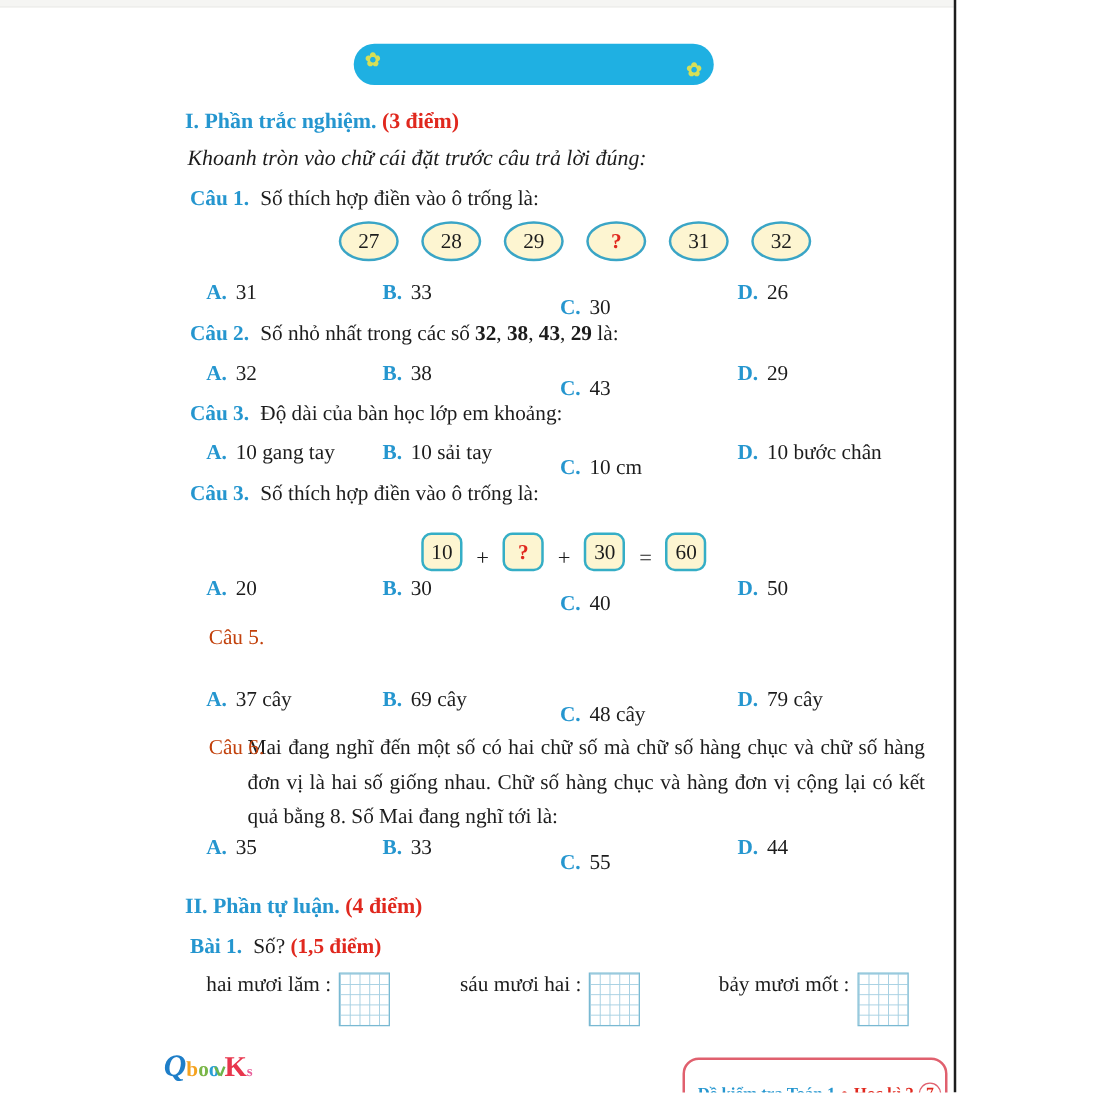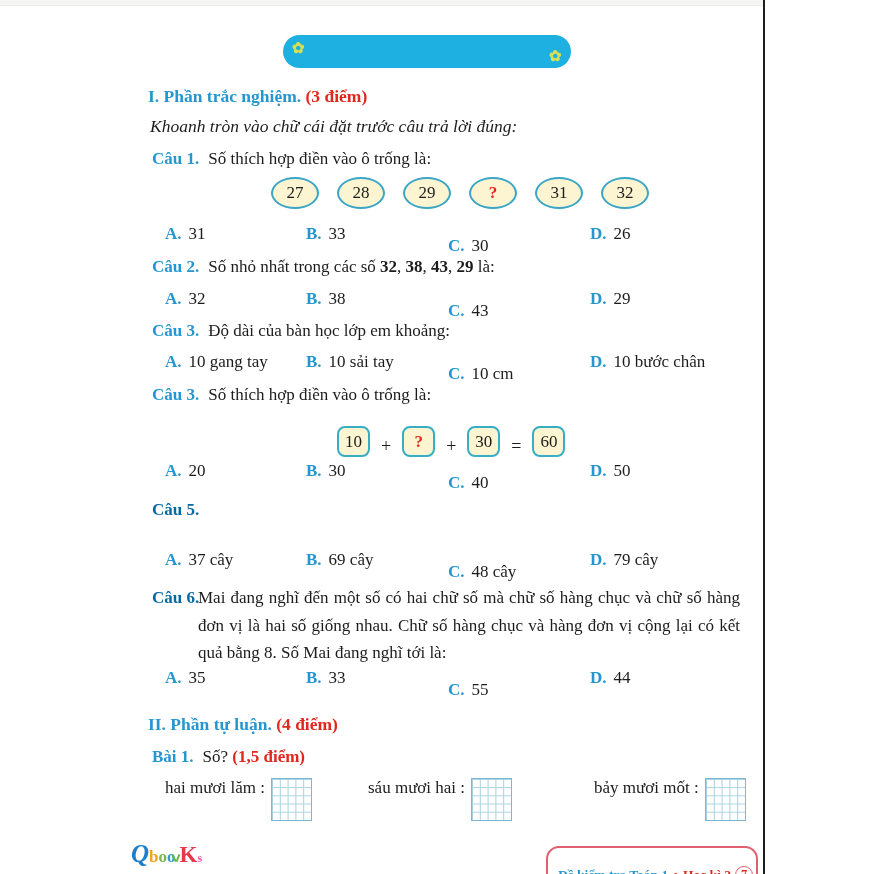--- a/index.html
+++ b/index.html
@@ -23,21 +23,21 @@
   .flower.left{left:9px;top:4px;}
   .flower.right{right:9px;top:12px;}
 
   .heading{position:absolute;left:148px;font-weight:bold;font-size:17.5px;white-space:nowrap;}
   .instruction{position:absolute;left:150px;font-style:italic;font-size:17.5px;white-space:nowrap;}
 
   .qtitle{position:absolute;left:152px;white-space:nowrap;}
   .qtitle .qlabel{font-weight:bold;color:#2596cf;margin-right:9px;}
 
   .qpara{position:absolute;left:152px;padding-left:46px;line-height:27.6px;}
-  .qpara .qlabel{position:absolute;left:0;top:0;font-weight:bold;color:#0369a1;}
+  .qpara .qlabel{position:absolute;left:15px;top:0;font-weight:normal;color:#c2410c;}
   .justify{text-align:justify;}
 
   
   .ovals{position:absolute;left:271px;top:177px;display:flex;gap:18px;}
   .oval{width:44px;height:28px;border:2px solid #3aa5c6;border-radius:50%;background:#fdf5d1;
     display:flex;align-items:center;justify-content:center;font-size:17px;}
 
   
   .equation{position:absolute;left:337px;top:416px;display:flex;align-items:flex-end;margin-top:10px;}
   .sqbox{width:29px;height:27px;border:2px solid #35aec6;border-radius:8px;background:#fdf5d1;
@@ -186,21 +186,21 @@
 </div>
 
 <div class="word-item" style="left:165px;">
   <span class="wlabel">hai mươi lăm :</span>
   <div class="gridbox"></div>
 </div>
 <div class="word-item" style="left:368px;">
   <span class="wlabel">sáu mươi hai :</span>
   <div class="gridbox"></div>
 </div>
-<div class="word-item" style="left:594px;">
+<div class="word-item" style="left:575px;">
   <span class="wlabel">bảy mươi mốt :</span>
   <div class="gridbox"></div>
 </div>
 
 <div class="logo">
   <span class="lq">Q</span><span class="lb">b</span><span class="lo1">o</span><span class="lo2">o</span><span class="sprout"></span><span class="lk">K</span><span class="ls">s</span>
 </div>
 <div class="badge">
   <span class="blue">Đề kiểm tra Toán 1</span>
   <span class="sep">•</span>

